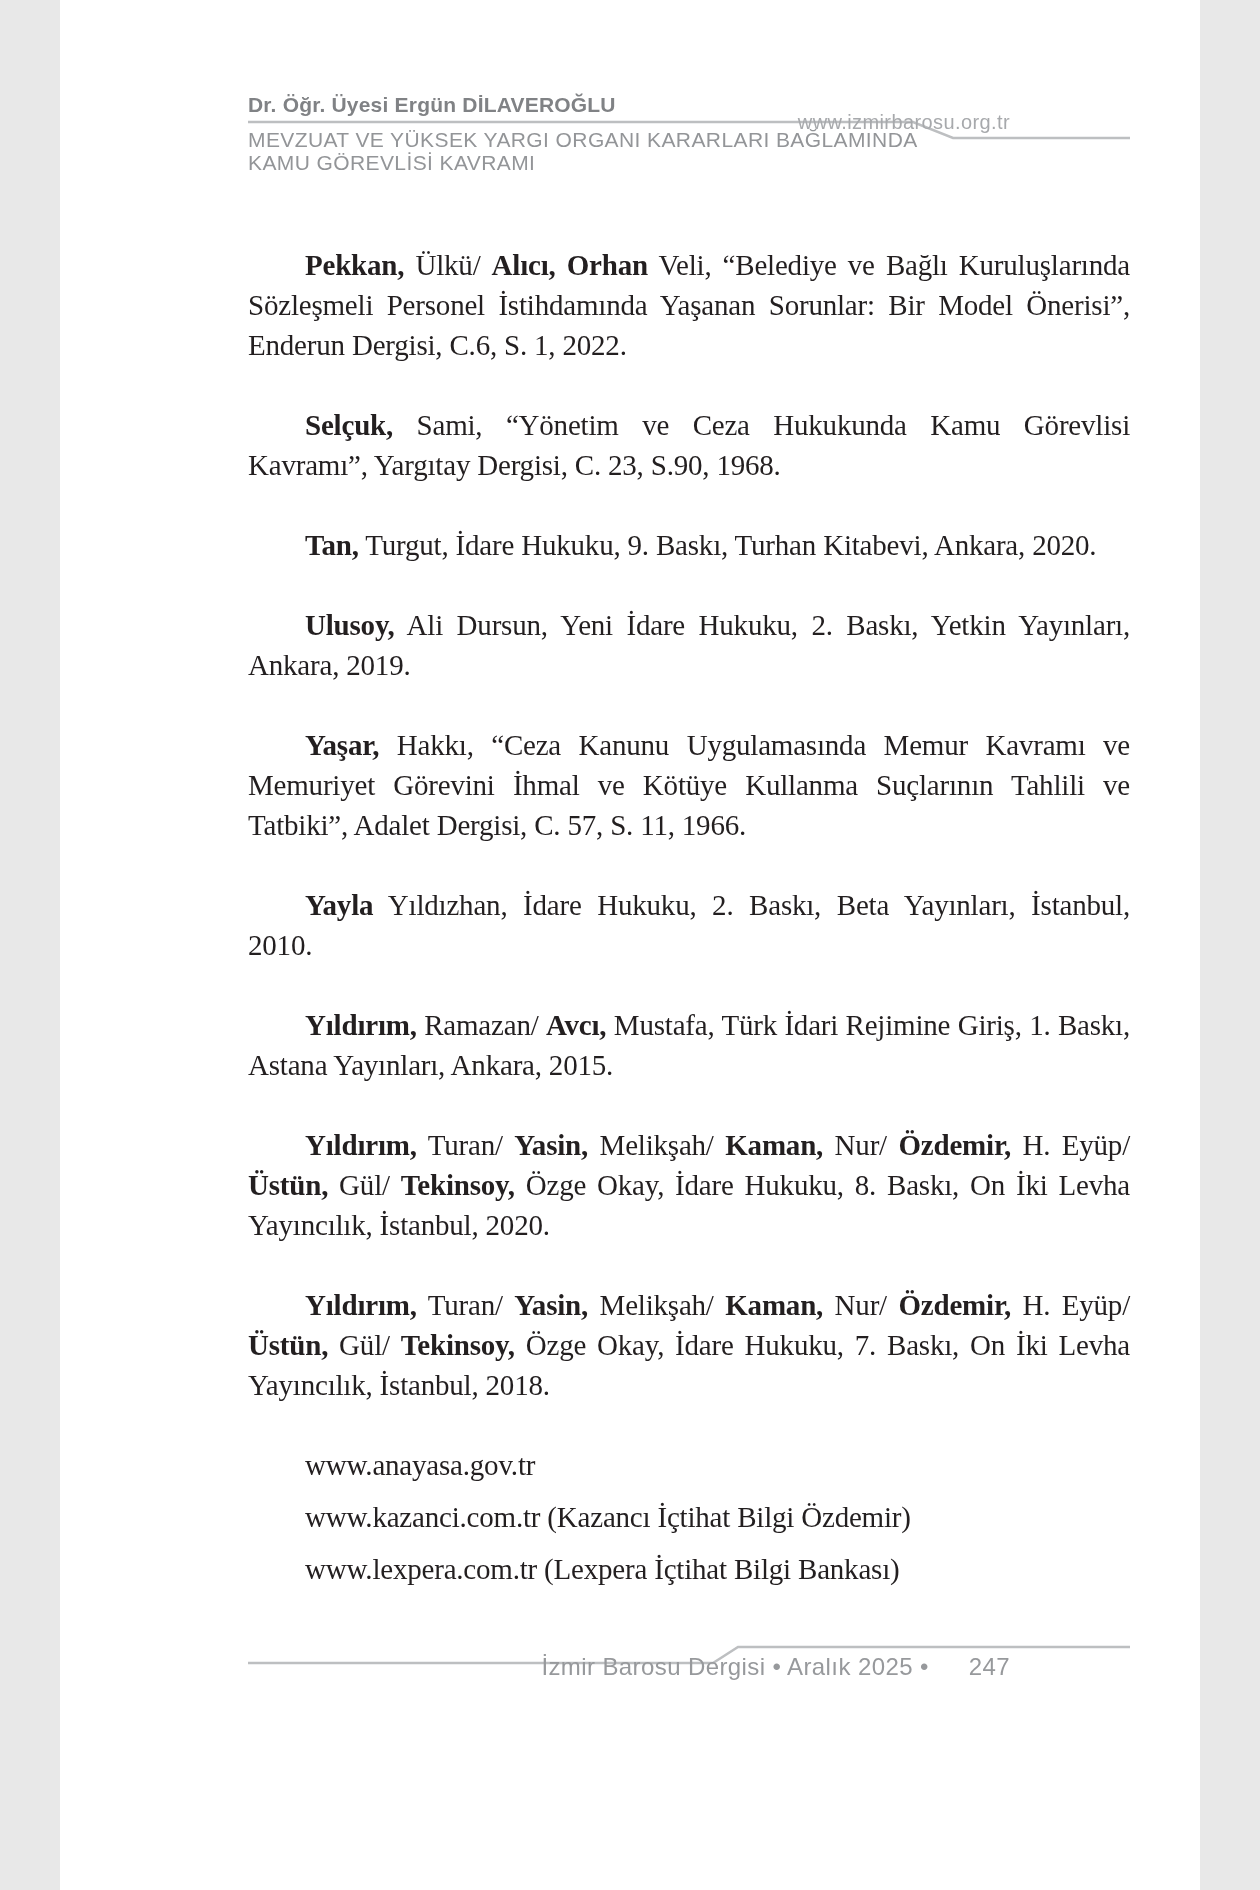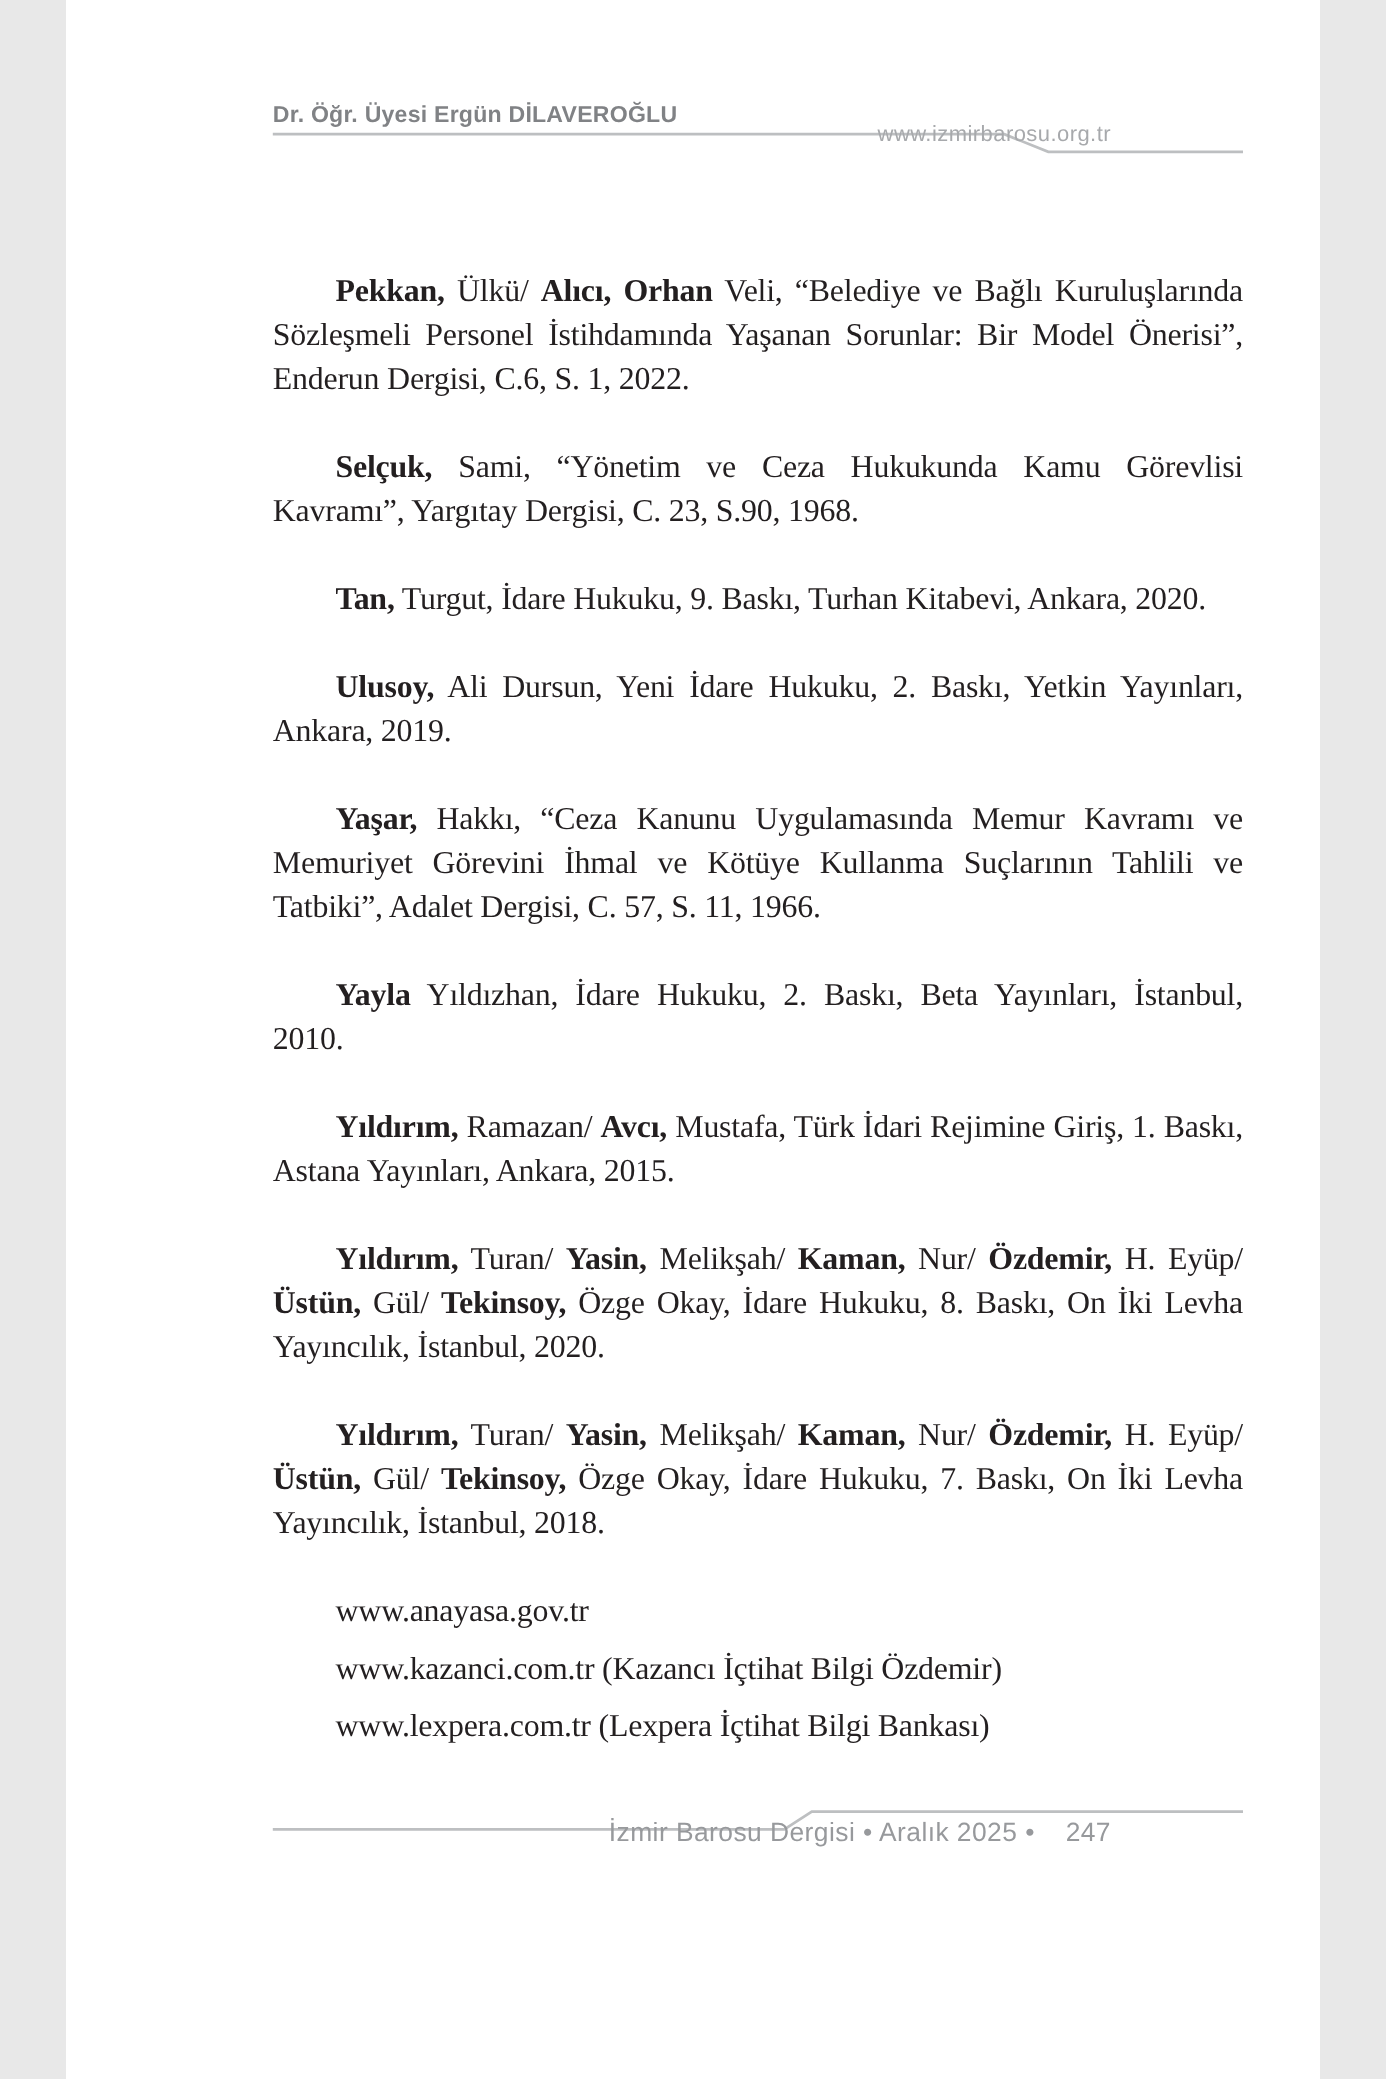--- a/index.html
+++ b/index.html
@@ -43,36 +43,40 @@
     margin:0 0 40px 0;
     text-indent:57px;
     text-align:justify;
     letter-spacing:-0.2px;
   }
   .entry .b{font-weight:bold;}
   .links{margin-top:9px;}
   .link-line{margin:0 0 12px 0;padding-left:57px;text-indent:0;}
   .page-footer{
     position:absolute;top:1653px;right:190px;
-    display:flex;align-items:flex-end;gap:28px;
+    display:flex;align-items:flex-end;gap:40px;
     font-size:24px;color:var(--footer);letter-spacing:.4px;
   }
 </style>
 </head>
 <body>
 
 <div class="page">
 
   <svg class="decor" width="1260" height="1890" viewBox="0 0 1260 1890" aria-hidden="true">
     <polyline class="rule" points="188,122 853,122 893,138 1070,138"></polyline>
     <polyline class="rule" points="188,1663 653,1663 678,1647 1070,1647"></polyline>
   </svg>
 
   <div class="author">Dr. Öğr. Üyesi Ergün DİLAVEROĞLU</div>
 
+  <div class="doc-title">
+    <div>MEVZUAT VE YÜKSEK YARGI ORGANI KARARLARI BAĞLAMINDA</div>
+    <div>KAMU GÖREVLİSİ KAVRAMI</div>
+  </div>
 
   <div class="site-url">www.izmirbarosu.org.tr</div>
 
   <main class="content">
     <div id="entries">
         <p class="entry"><span class="b">Pekkan,</span><span class=""> Ülkü/ </span><span class="b">Alıcı, Orhan</span><span class=""> Veli, “Belediye ve Bağlı Kuruluşlarında Sözleşmeli Personel İstihdamında Yaşanan Sorunlar: Bir Model Önerisi”, Enderun Dergisi, C.6, S. 1, 2022.</span></p>
         <p class="entry"><span class="b">Selçuk,</span><span class=""> Sami, “Yönetim ve Ceza Hukukunda Kamu Görevlisi Kavramı”, Yargıtay Dergisi, C. 23, S.90, 1968.</span></p>
         <p class="entry"><span class="b">Tan,</span><span class=""> Turgut, İdare Hukuku, 9. Baskı, Turhan Kitabevi, Ankara, 2020.</span></p>
         <p class="entry"><span class="b">Ulusoy,</span><span class=""> Ali Dursun, Yeni İdare Hukuku, 2. Baskı, Yetkin Yayınları, Ankara, 2019.</span></p>
         <p class="entry"><span class="b">Yaşar,</span><span class=""> Hakkı, “Ceza Kanunu Uygulamasında Memur Kavramı ve Memuriyet Görevini İhmal ve Kötüye Kullanma Suçlarının Tahlili ve Tatbiki”, Adalet Dergisi, C. 57, S. 11, 1966.</span></p>

